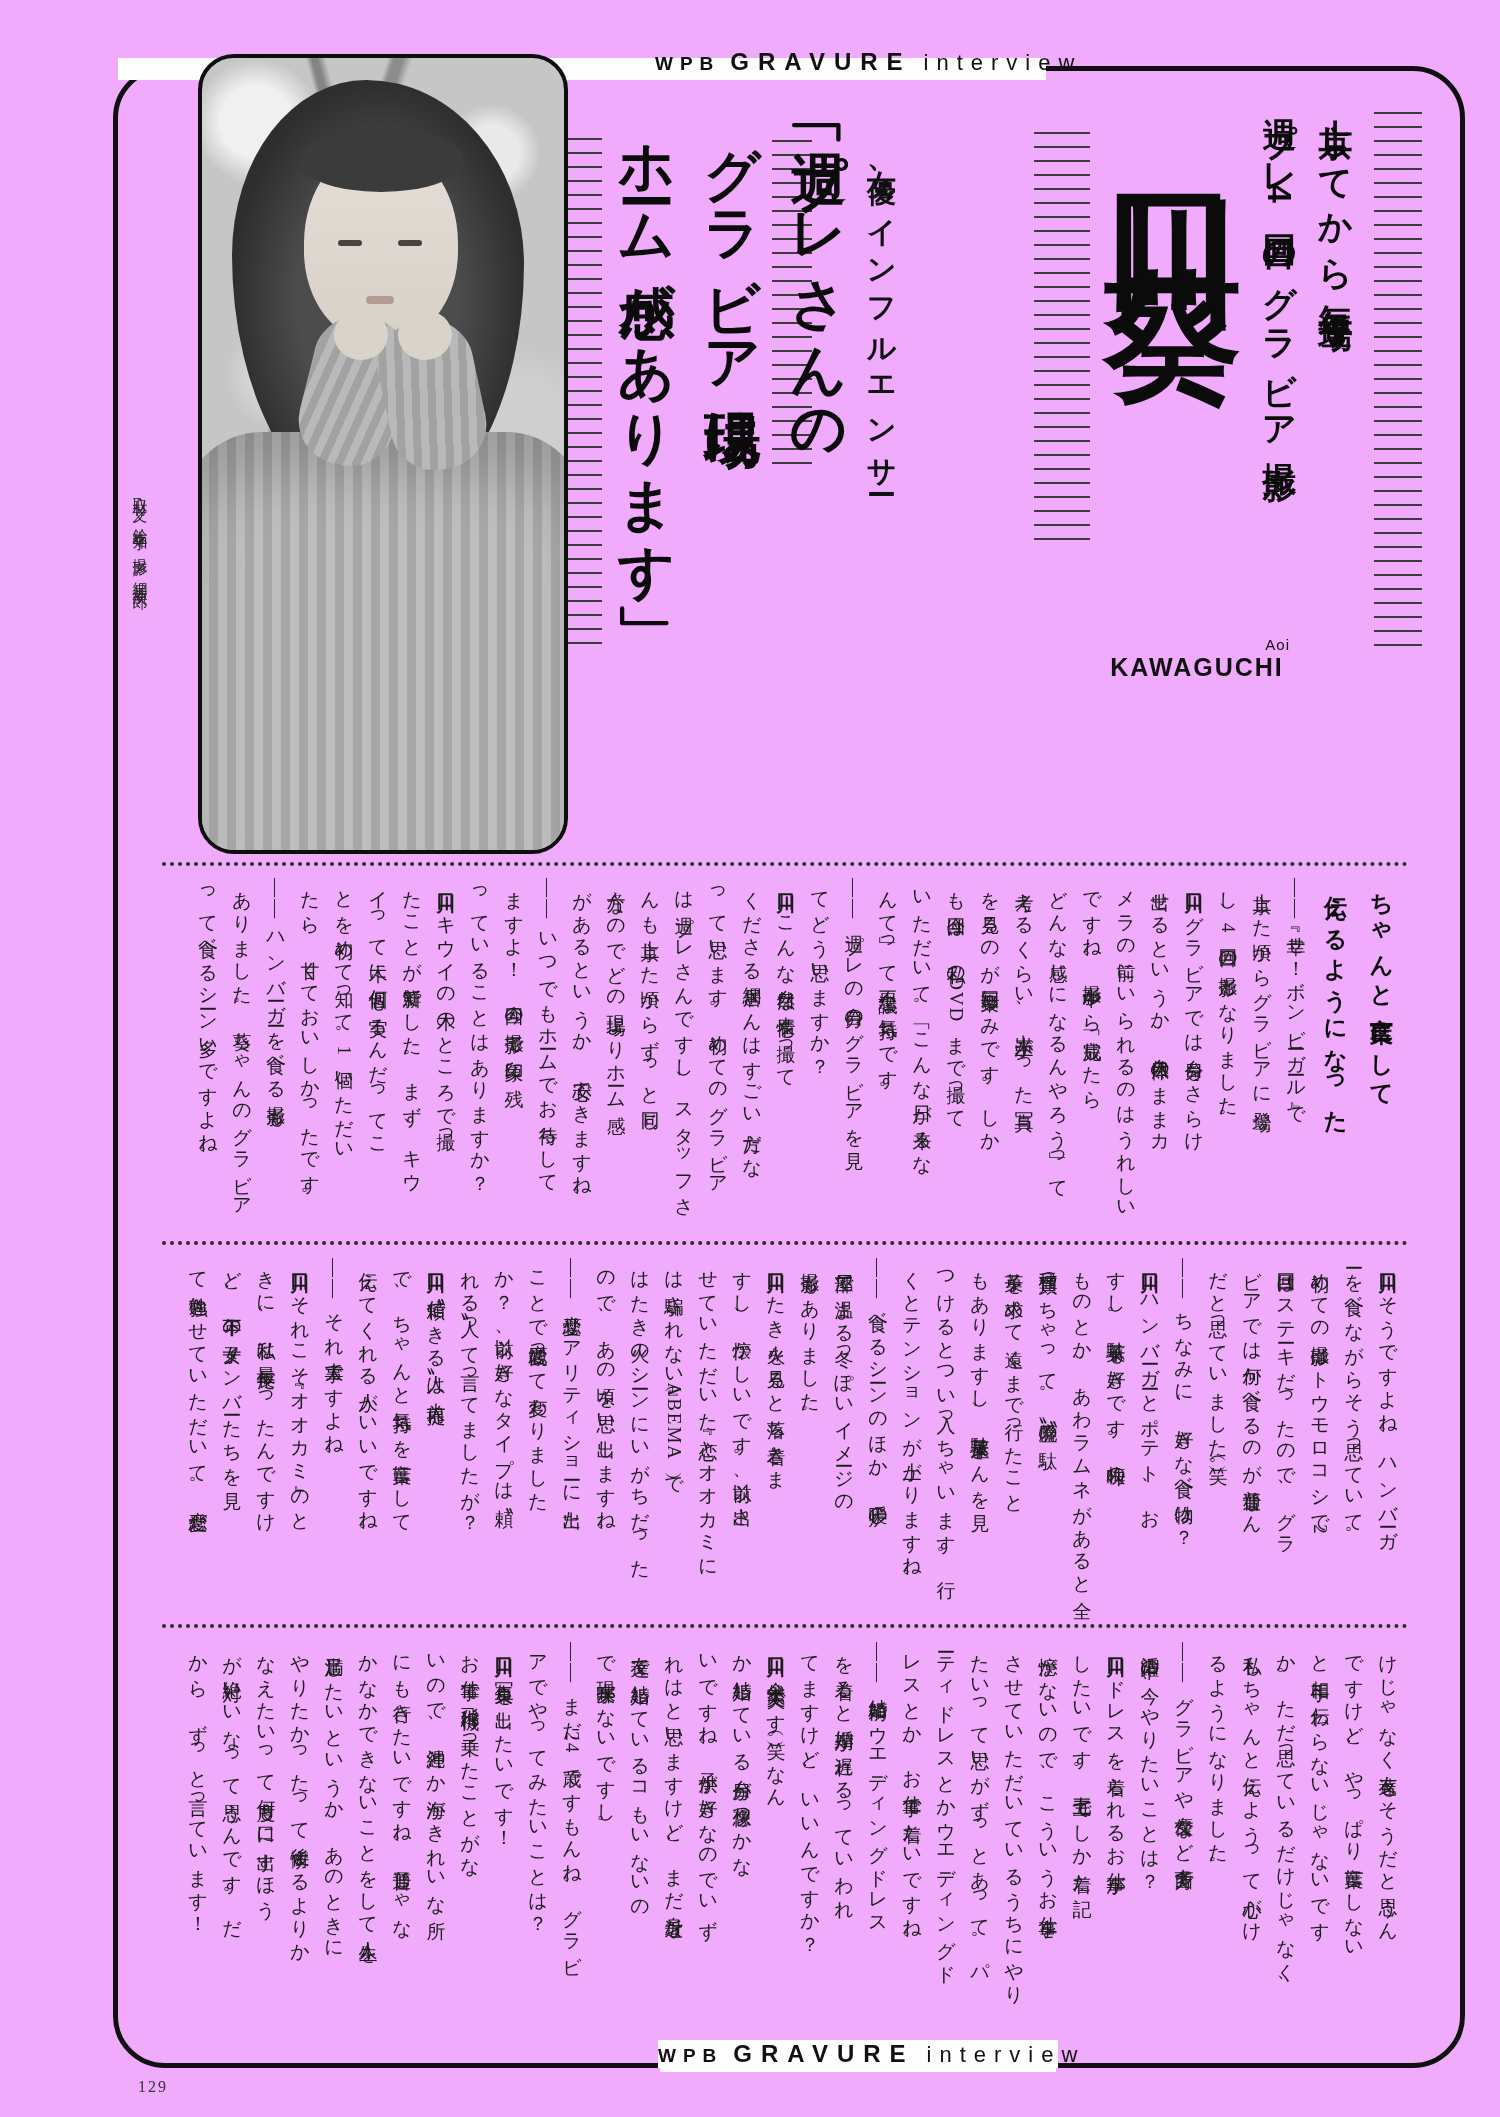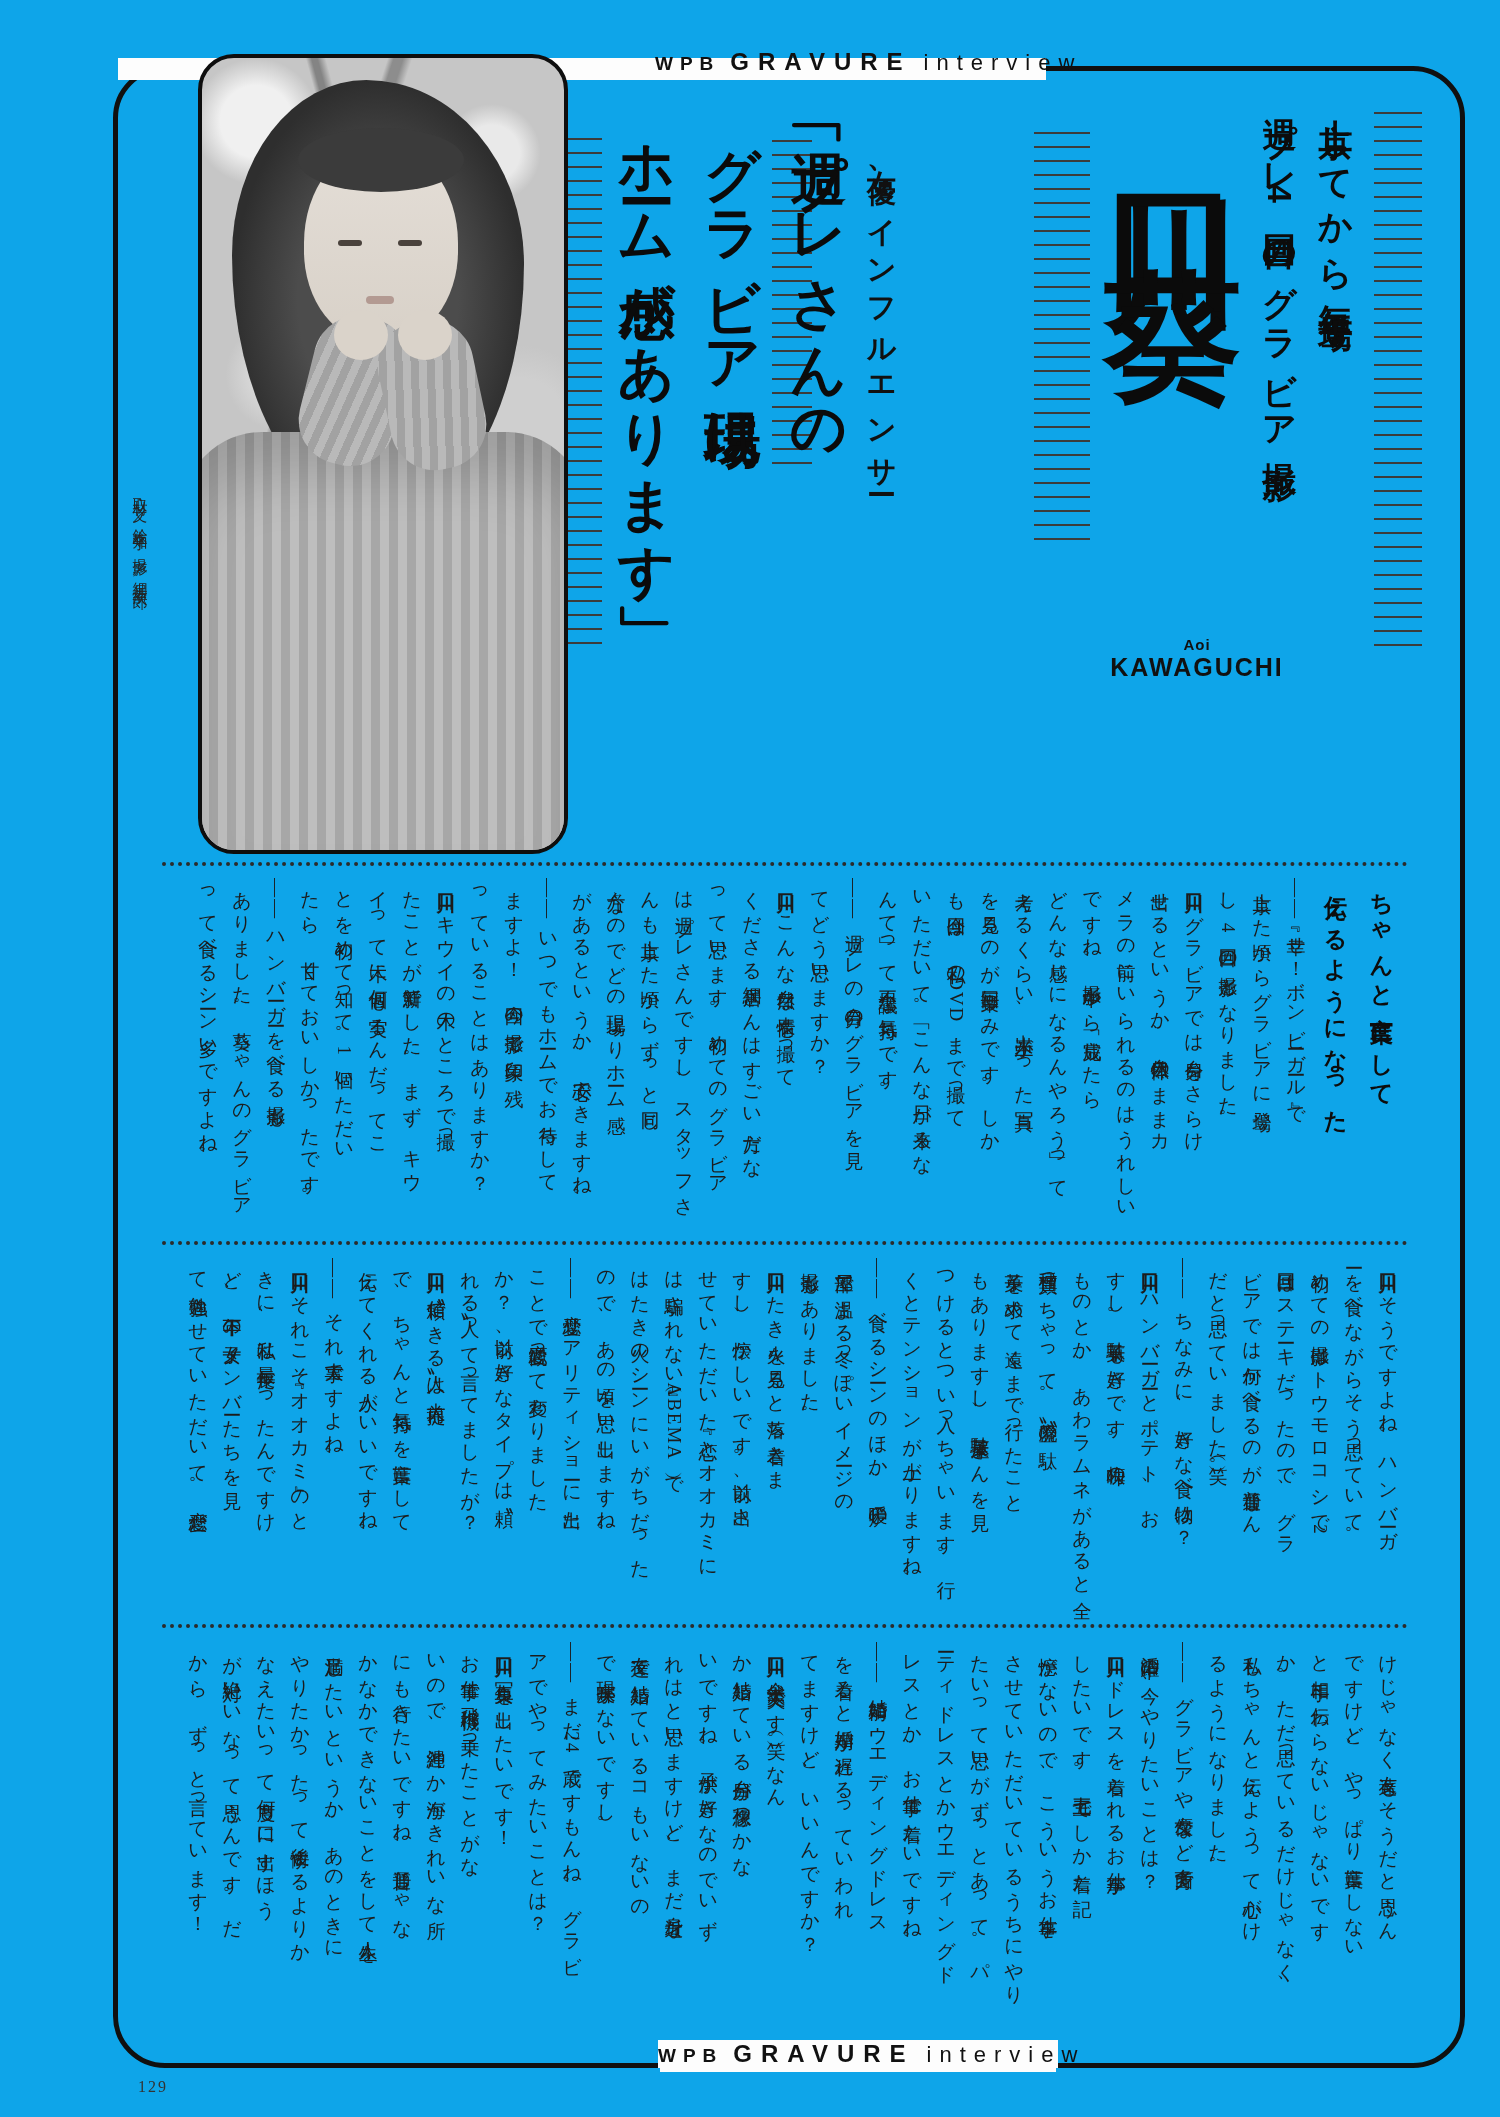--- a/index.html
+++ b/index.html
@@ -1,16 +1,16 @@
 <!DOCTYPE html>
 <html><head>
 <meta charset="utf-8">
 <style>
   html,body{margin:0;padding:0;background:#ffffff;}
-  .page{position:relative;width:1500px;height:2117px;background:#0ea5e9;overflow:hidden;
+  .page{position:relative;width:1500px;height:2117px;background:#f0abfc;overflow:hidden;
         font-family:"Liberation Sans", sans-serif;color:#111;}
 
   
   .frame{position:absolute;left:113px;top:66px;width:1342px;height:1992px;
          border:5px solid #101010;border-radius:52px;z-index:1;}
   .mask{position:absolute;background:#fdfdfd;z-index:2;}
   .mask-top{left:118px;top:58px;width:928px;height:22px;}
   .mask-bottom{left:660px;top:2046px;width:396px;height:26px;}
 
   
@@ -61,21 +61,21 @@
   .hatch-c{left:772px;top:140px;width:40px;height:330px;}
   .hatch-d{left:562px;top:138px;width:40px;height:506px;}
 
   
   .vert{position:absolute;writing-mode:vertical-rl;text-orientation:mixed;z-index:4;}
   .kicker .kcol{line-height:56px;font-weight:900;font-size:34px;letter-spacing:5px;color:#0c0c0c;}
   .kicker{left:1252px;top:92px;height:560px;}
   .name-block{left:1100px;top:86px;height:566px;font-weight:900;font-size:138px;
               letter-spacing:10px;color:#0b0b0b;line-height:150px;}
   .roman{position:absolute;left:1104px;top:636px;width:186px;text-align:center;z-index:4;}
-  .roman .fn{font-weight:700;font-size:15px;letter-spacing:1px;}
+  .roman .fn{font-weight:400;font-size:15px;letter-spacing:1px;text-align:right;}
   .roman .ln{font-weight:800;font-size:25px;letter-spacing:2px;}
   .role{left:862px;top:148px;height:420px;font-weight:800;font-size:29px;letter-spacing:7px;}
   .quote{left:604px;top:106px;height:680px;}
   .quote .qcol{line-height:86px;font-weight:900;font-size:56px;letter-spacing:2px;color:#0b0b0b;}
   .credits{left:130px;top:486px;height:380px;font-family:"Liberation Serif",serif;
            font-size:15px;letter-spacing:3px;color:#222;}
 
   
   .dotline{position:absolute;left:162px;width:1246px;height:0;border-top:4px dotted #2b2b2b;z-index:2;}
   .dot1{top:862px;} .dot2{top:1241px;} .dot3{top:1624px;}

